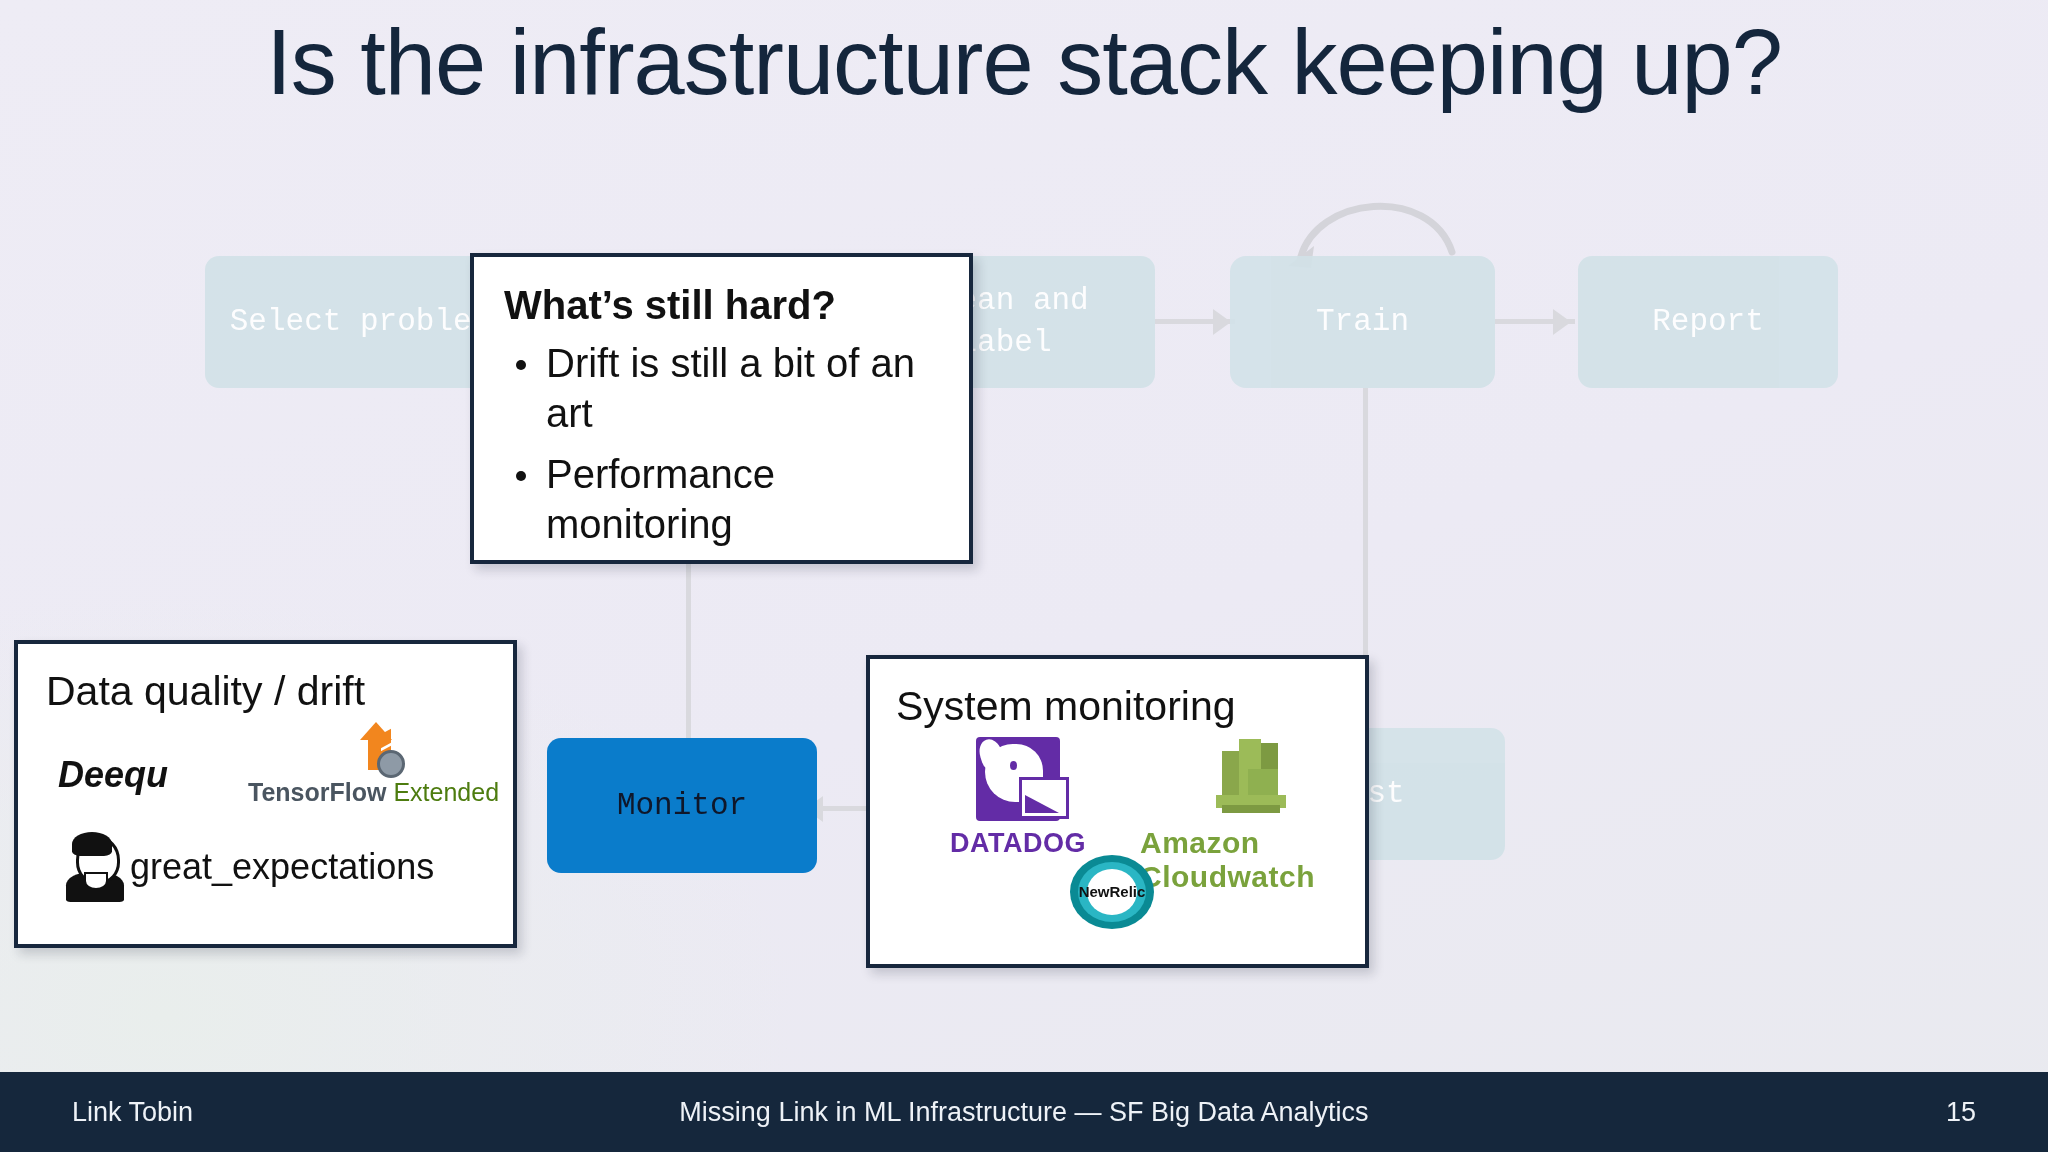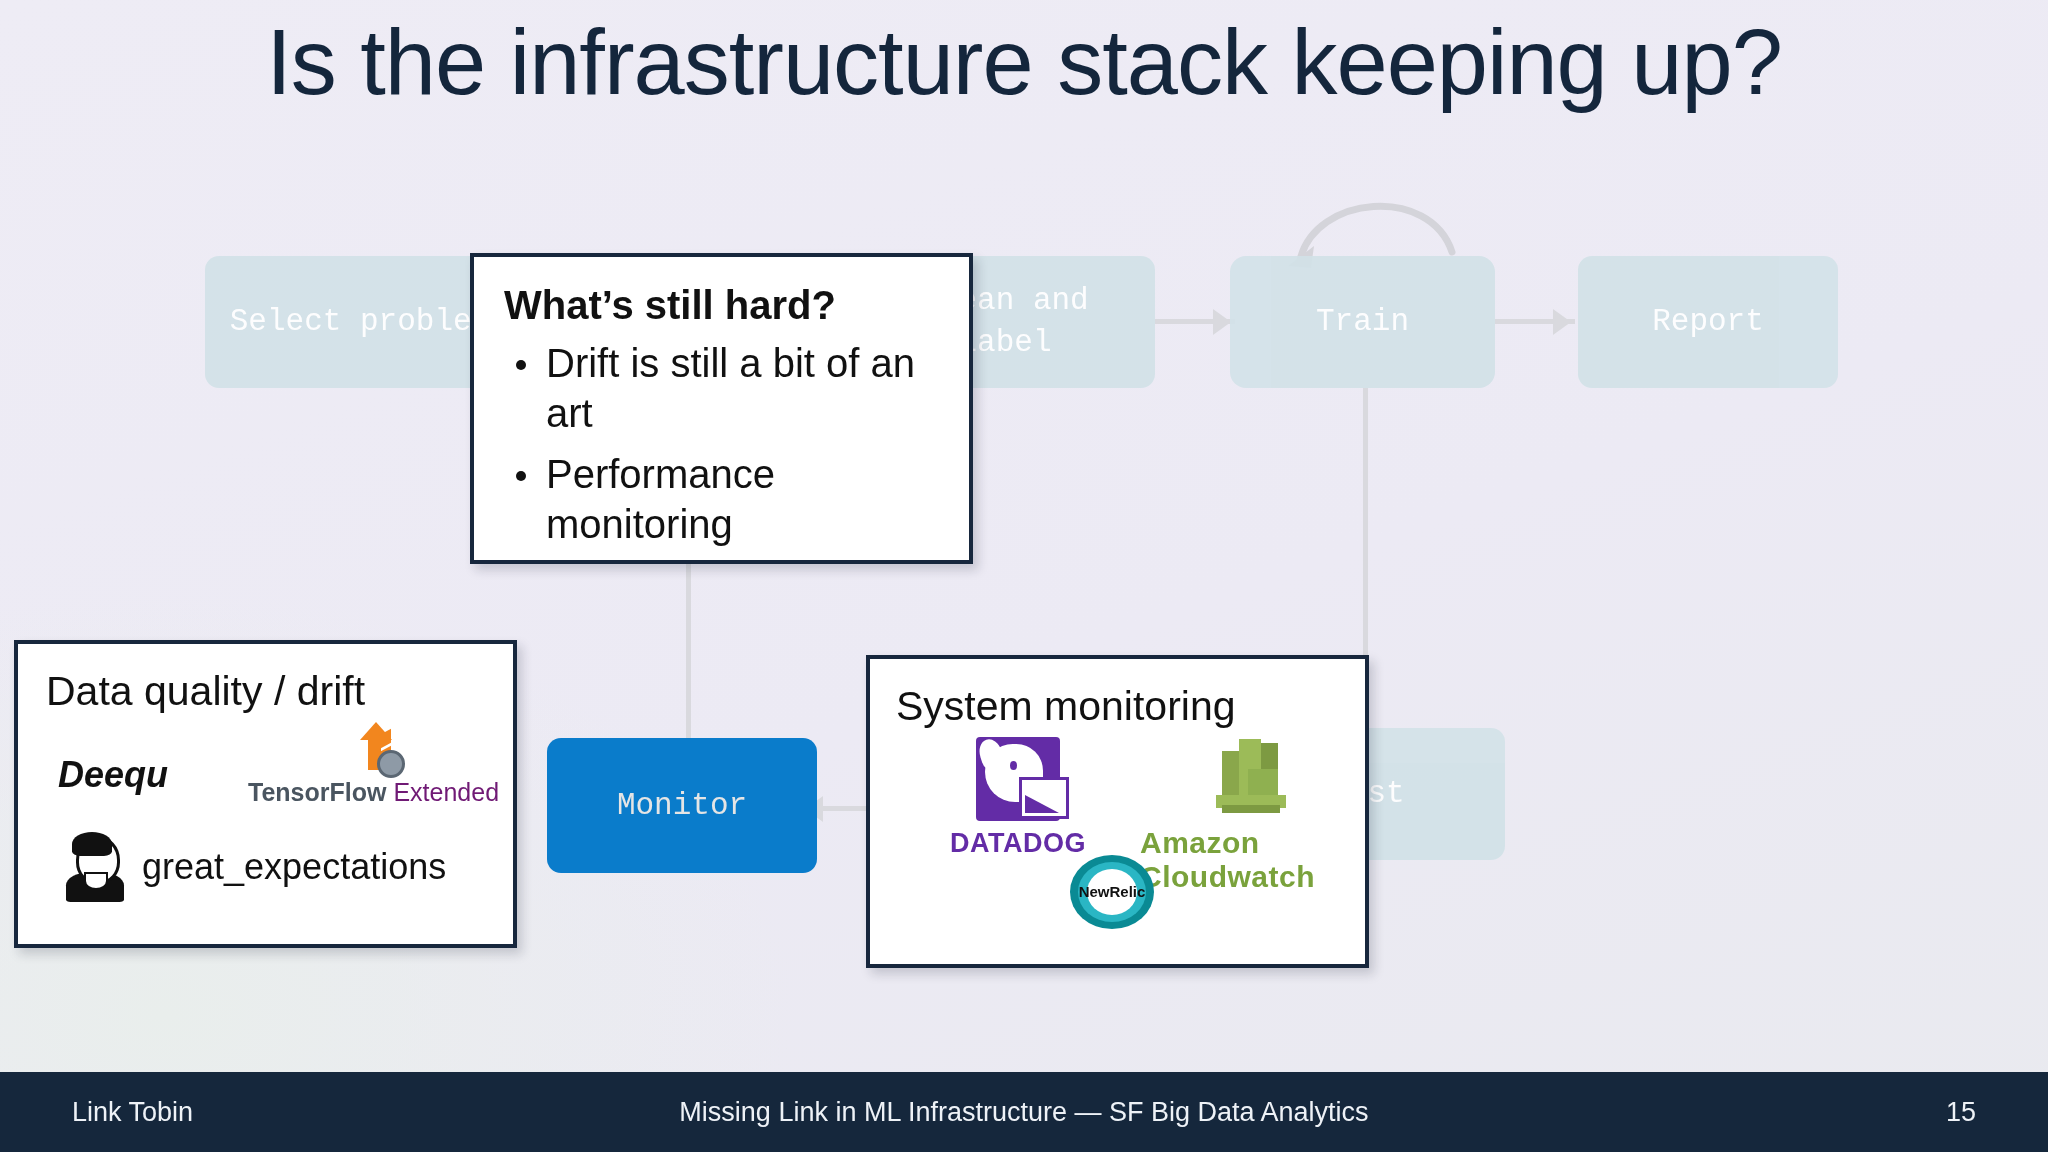--- a/index.html
+++ b/index.html
@@ -24,21 +24,21 @@
   }
 
   
   .flowbox{
     position:absolute;border-radius:14px;background:#d2e2e8;
     display:flex;align-items:center;justify-content:center;
     color:#ffffff;font-family:"Liberation Mono","DejaVu Sans Mono",monospace;
     font-size:31px;line-height:1.35;text-align:center;white-space:pre-line;
     opacity:.92;
   }
-  .flowbox.active{background:#0a7ccb;opacity:1;color:#e5e5e5;}
+  .flowbox.active{background:#0a7ccb;opacity:1;color:#0f172a;}
 
   
   .conn{position:absolute;background:#d9d9de;}
   .conn.h{height:5px;}
   .conn.v{width:5px;}
   .arrowhead{position:absolute;width:0;height:0;}
   .arrowhead.right{border-top:13px solid transparent;border-bottom:13px solid transparent;border-left:18px solid #d9d9de;}
   .arrowhead.left{border-top:13px solid transparent;border-bottom:13px solid transparent;border-right:18px solid #d9d9de;}
   .loop{position:absolute;}
 
@@ -97,34 +97,34 @@
   .tfx-mark{position:relative;width:56px;height:50px;}
   .tfx-a1{position:absolute;left:14px;top:0;width:0;height:0;
      border-left:16px solid transparent;border-right:16px solid transparent;border-bottom:18px solid #f2861e;}
   .tfx-a2{position:absolute;left:22px;top:14px;width:13px;height:34px;background:#f2861e;}
   .tfx-a3{position:absolute;left:33px;top:10px;width:12px;height:14px;background:#f2861e;transform:skewY(-28deg);}
   .tfx-a4{position:absolute;left:33px;top:27px;width:12px;height:12px;background:#f2861e;transform:skewY(-28deg);}
   .tfx-gear{position:absolute;left:31px;top:28px;width:22px;height:22px;border-radius:50%;
      background:#8e9aa6;border:3px solid #5b6773;}
   .tfx-text{margin-top:6px;font-size:25px;white-space:nowrap;}
   .tfx-text b{color:#4a5560;}
-  .tfx-text span{color:#701a75;}
+  .tfx-text span{color:#4d7c0f;}
 
   
   .ge-row{position:absolute;display:flex;align-items:center;}
   .ge-face{position:relative;width:66px;height:70px;}
   .ge-head{position:absolute;left:14px;top:4px;width:38px;height:42px;border-radius:50% 50% 45% 45%;
            background:#fff;border:3px solid #111;}
   .ge-hair{position:absolute;left:10px;top:0px;width:40px;height:24px;border-radius:50% 50% 20% 20%;
            background:#111;}
   .ge-body{position:absolute;left:4px;top:40px;width:58px;height:30px;
            border-radius:44% 44% 8% 8%;background:#111;}
   .ge-collar{position:absolute;left:22px;top:40px;width:20px;height:14px;background:#fff;
              border-radius:0 0 50% 50%;border:2px solid #111;}
-  .ge-text{font-size:36px;color:#111;margin-left:14px;font-family:"Liberation Sans",sans-serif;}
+  .ge-text{font-size:36px;color:#111;margin-left:2px;font-family:"Liberation Sans",sans-serif;}
 
   
   .footer{
     position:absolute;left:0;bottom:0;width:2048px;height:80px;background:#15273c;
     display:flex;align-items:center;color:#eef2f7;font-size:27px;
   }
   .footer .fl{position:absolute;left:72px;}
   .footer .fc{position:absolute;left:0;width:2048px;text-align:center;}
   .footer .fr{position:absolute;right:72px;}
 </style>

